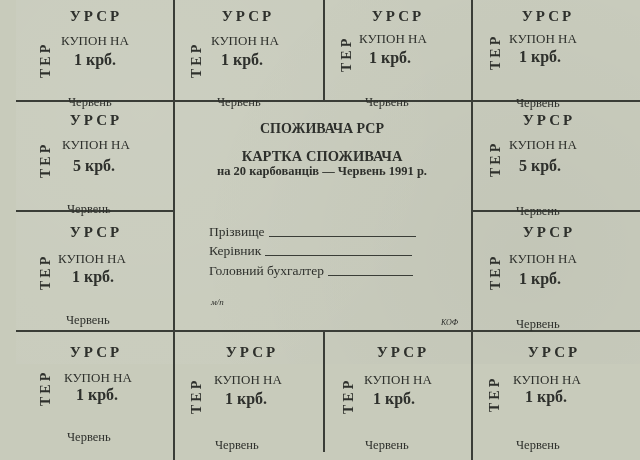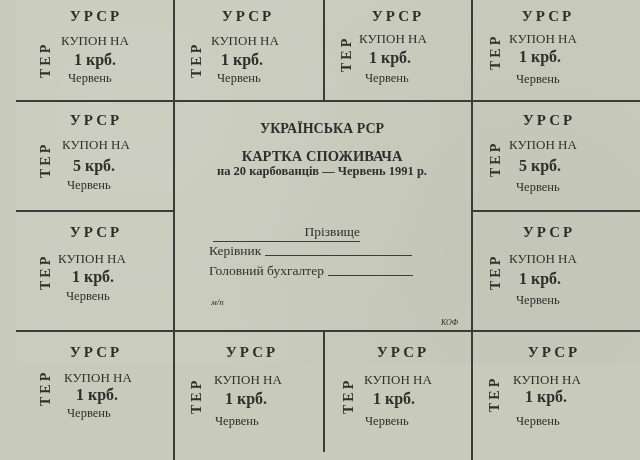--- a/index.html
+++ b/index.html
@@ -10,21 +10,21 @@
       radial-gradient(circle at 20% 30%, rgba(255,255,255,0.05), transparent 60%),
       radial-gradient(circle at 80% 70%, rgba(0,0,0,0.03), transparent 60%),
       #c9ccbd;}
   .vline{position:absolute;width:1.5px;background:#3a3d37;}
   .hline{position:absolute;height:1.5px;background:#3a3d37;}
   .coupon{position:absolute;}
   .coupon .ursr{position:absolute;font-weight:bold;font-size:15px;letter-spacing:3px;text-align:center;}
   .coupon .ter{position:absolute;transform:rotate(-90deg);transform-origin:left top;font-weight:bold;font-size:14px;letter-spacing:3px;white-space:nowrap;}
   .coupon .kup{position:absolute;font-size:13px;white-space:nowrap;}
   .coupon .amt{position:absolute;font-weight:bold;font-size:16px;white-space:nowrap;text-align:center;}
-  .coupon .mon{position:absolute;font-size:12.5px;white-space:nowrap;}
+  .coupon .mon{position:absolute;font-size:12.5px;white-space:nowrap;margin-top:24px;}
   .center{position:absolute;left:157px;top:100px;width:298px;height:230px;}
   .c-title{position:absolute;left:0;width:298px;text-align:center;font-weight:bold;}
   .field{position:absolute;font-size:13.5px;white-space:nowrap;display:flex;align-items:flex-end;}
   .field .line{display:inline-block;border-bottom:1.3px solid #3a3d37;height:1px;margin-left:4px;margin-bottom:3px;}
   .small{position:absolute;font-size:9px;font-style:italic;}
 </style>
 </head>
 <body>
 
 <div class="sheet">
@@ -120,25 +120,25 @@
   </div>
   <div class="coupon" style="left:455px;top:330px;width:185px;height:130px;">
     <div class="ursr" style="left:48px;top:14px;width:70px;">УРСР</div>
     <div class="ter" style="left:16px;top:82px;">ТЕР</div>
     <div class="kup" style="left:42px;top:42px;">КУПОН НА</div>
     <div class="amt" style="left:54px;top:58px;">1 крб.</div>
     <div class="mon" style="left:45px;top:84px;">Червень</div>
   </div>
 
   <div class="center">
-    <div class="c-title" style="top:21px;font-size:14px;">УКРАЇНСЬКА РСР</div>
+    <div class="c-title" style="top:21px;font-size:14px;">СПОЖИВАЧА РСР</div>
     <div class="c-title" style="top:48px;font-size:14.5px;">КАРТКА СПОЖИВАЧА</div>
     <div class="c-title" style="top:64px;font-size:12.5px;">на  20 карбованців — Червень 1991 р.</div>
 
-    <div class="field" style="left:36px;top:124px;flex-direction:column;">
+    <div class="field" style="left:36px;top:124px;">
       <span>Прізвище</span>
       <span class="line" style="width:147px;"></span>
     </div>
     <div class="field" style="left:36px;top:143px;">
       <span>Керівник</span>
       <span class="line" style="width:147px;"></span>
     </div>
     <div class="field" style="left:36px;top:163px;justify-content:space-between;">
       <span>Головний бухгалтер</span>
       <span class="line" style="width:85px;"></span>

